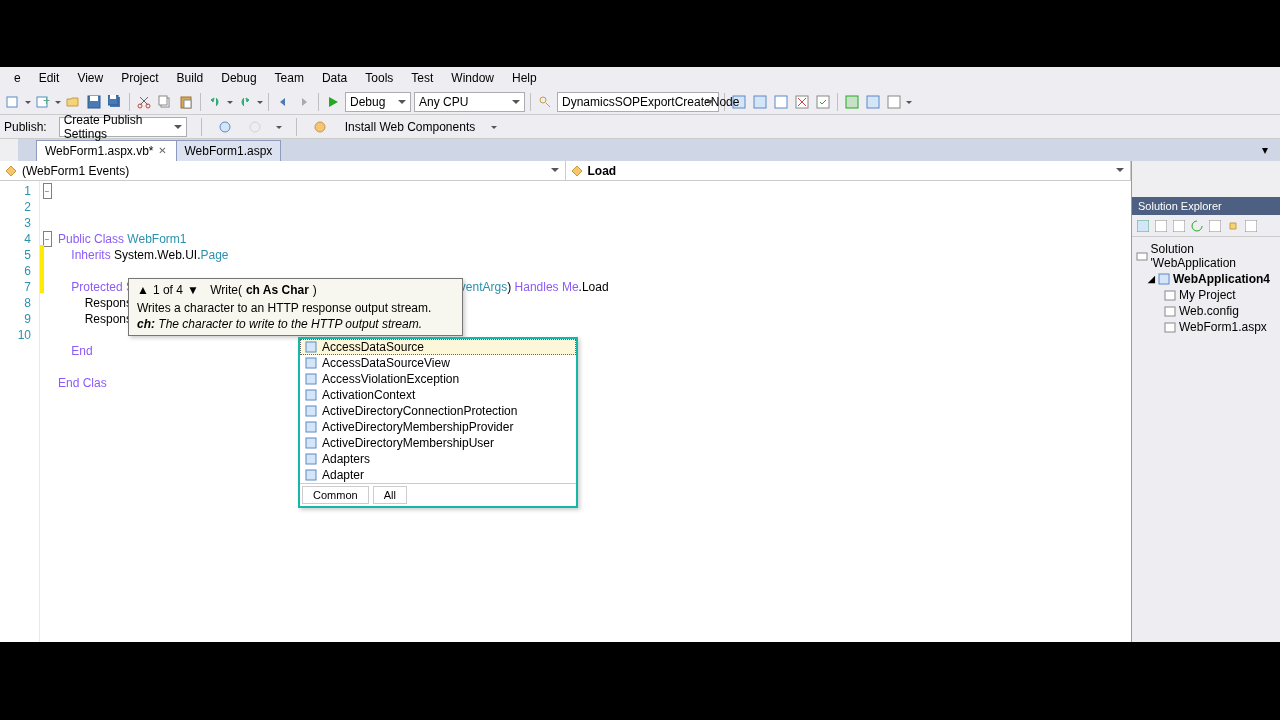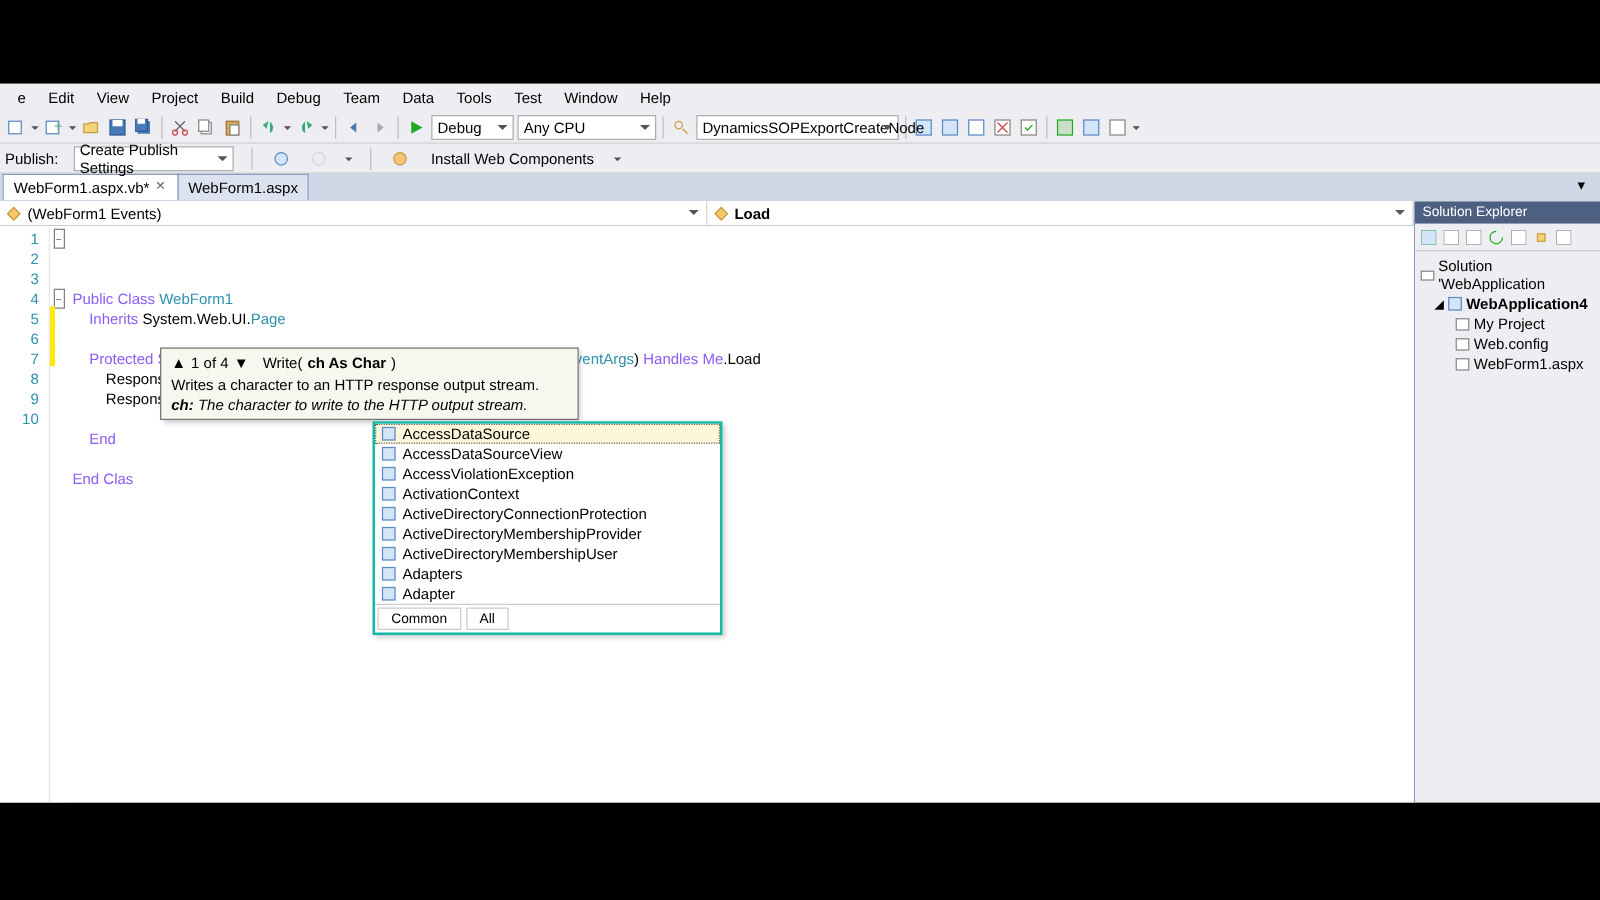--- a/index.html
+++ b/index.html
@@ -6,21 +6,21 @@
 body { background:#000; width:1280px; height:720px; overflow:hidden; }
 .app { position:absolute; left:0; top:67px; width:1280px; height:575px; background:#efeff2; display:flex; flex-direction:column; }
 .menubar { display:flex; align-items:center; height:22px; background:#eeeef2; padding:0 6px; gap:2px; }
 .menubar span { padding:2px 8px; cursor:default; }
 .toolbar { display:flex; align-items:center; height:26px; background:#eeeef2; border-bottom:1px solid #ccc; padding:0 4px; gap:3px; }
 .toolbar2 { display:flex; align-items:center; height:24px; background:#eeeef2; border-bottom:1px solid #ccc; padding:0 4px; gap:12px; }
 .tbtn { width:18px; height:18px; display:inline-flex; align-items:center; justify-content:center; cursor:pointer; border-radius:2px; }
 .sep { width:1px; height:18px; background:#c0c0c0; margin:0 2px; }
 .drop { height:20px; border:1px solid #abadb3; background:#fff; display:inline-flex; align-items:center; padding:0 14px 0 4px; position:relative; cursor:pointer; }
 .drop::after { content:""; position:absolute; right:4px; top:7px; border:4px solid transparent; border-top-color:#555; }
-.tabs { display:flex; height:22px; background:#cfd6e5; align-items:flex-start; padding-left:2px; }
+.tabs { display:flex; height:22px; background:#cfd6e5; align-items:center; padding-left:18px;margin-left:18px; }
 .tab { background:#fff; border:1px solid #8e9bbc; border-bottom:none; padding:2px 8px; margin-right:-1px; display:flex; align-items:center; gap:4px; height:21px; }
 .tab.inactive { background:#dce2ef; }
 .tab .x { width:10px; height:10px; font-size:10px; line-height:10px; text-align:center; color:#666; cursor:pointer; }
 .main { flex:1; display:flex; overflow:hidden; }
 .editor { flex:1; background:#fff; display:flex; flex-direction:column; border-right:1px solid #8e9bbc; position:relative; }
 .navbar { display:flex; height:20px; border-bottom:1px solid #ccc; }
 .navbar .drop2 { flex:1; border-right:1px solid #ccc; padding:2px 4px; background:#fff; display:flex; align-items:center; gap:4px; cursor:pointer; position:relative; }
 .navbar .drop2::after { content:""; position:absolute; right:6px; top:7px; border:4px solid transparent; border-top-color:#555; }
 .code { flex:1; display:flex; font-family:Consolas,monospace; font-size:13px; background:#fff; overflow:hidden; }
 .gutter { width:40px; background:#fff; border-right:1px solid #e8e8e8; text-align:right; padding:2px 8px 0 0; color:#2b91af; line-height:16px; }
@@ -29,21 +29,21 @@
 .foldcol div { height:16px; display:flex; align-items:center; justify-content:center; }
 .foldbox { width:9px; height:9px; border:1px solid #808080; font-size:8px; line-height:7px; text-align:center; color:#555; cursor:pointer; }
 .codetext { flex:1; padding:2px 0 0 4px; line-height:16px; white-space:pre; font-family:Consolas,monospace; font-size:13px; position:relative; }
 .codetext div { height:16px; }
 .kw { color:#8b5cf6; }
 .typ { color:#2b91af; }
 .str { color:#a31515; }
 .changebar { position:absolute; left:54px; top:0; width:4px; }
 .changebar div { height:16px; }
 .changebar .y { background:#ffeb00; }
-.explorer { width:148px; background:#eeeef2; display:flex; flex-direction:column; }
+.explorer { width:148px; background:#eeeef2; display:flex; flex-direction:column;margin-top:36px; }
 .explorer-hdr { background:#4d6082; color:#fff; padding:3px 6px; font-size:11px; }
 .explorer-tb { height:22px; background:#eeeef2; border-bottom:1px solid #ccc; display:flex; align-items:center; gap:2px; padding:0 3px; }
 .explorer-tb .tbtn { width:16px; height:16px; }
 .tree { padding:4px 2px; font-size:11px; }
 .tree-item { display:flex; align-items:center; gap:3px; padding:1px 0 1px 2px; cursor:pointer; }
 .tree-item.indent1 { padding-left:14px; }
 .tree-item.indent2 { padding-left:30px; }
 .tree-item.bold { font-weight:bold; }
 .tooltip { position:absolute; background:#f7f7ef; border:1px solid #767676; padding:4px 8px; box-shadow:2px 2px 4px rgba(0,0,0,0.2); z-index:10; font-size:11px; }
 .intellisense { position:absolute; background:#fff; border:2px solid #14b8a6; z-index:11; width:280px; box-shadow:2px 2px 4px rgba(0,0,0,0.2); }

